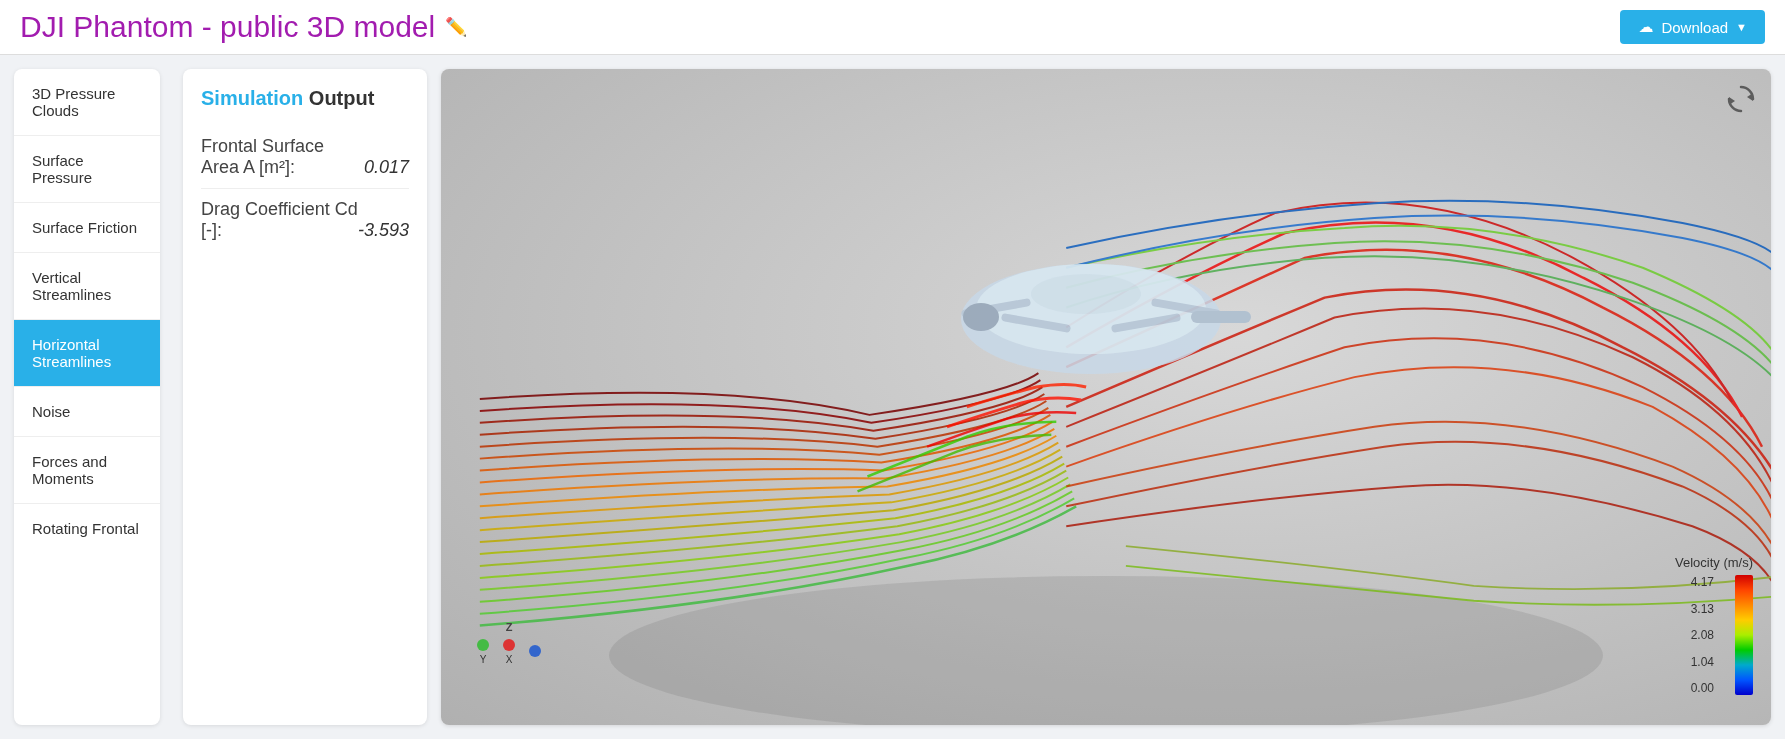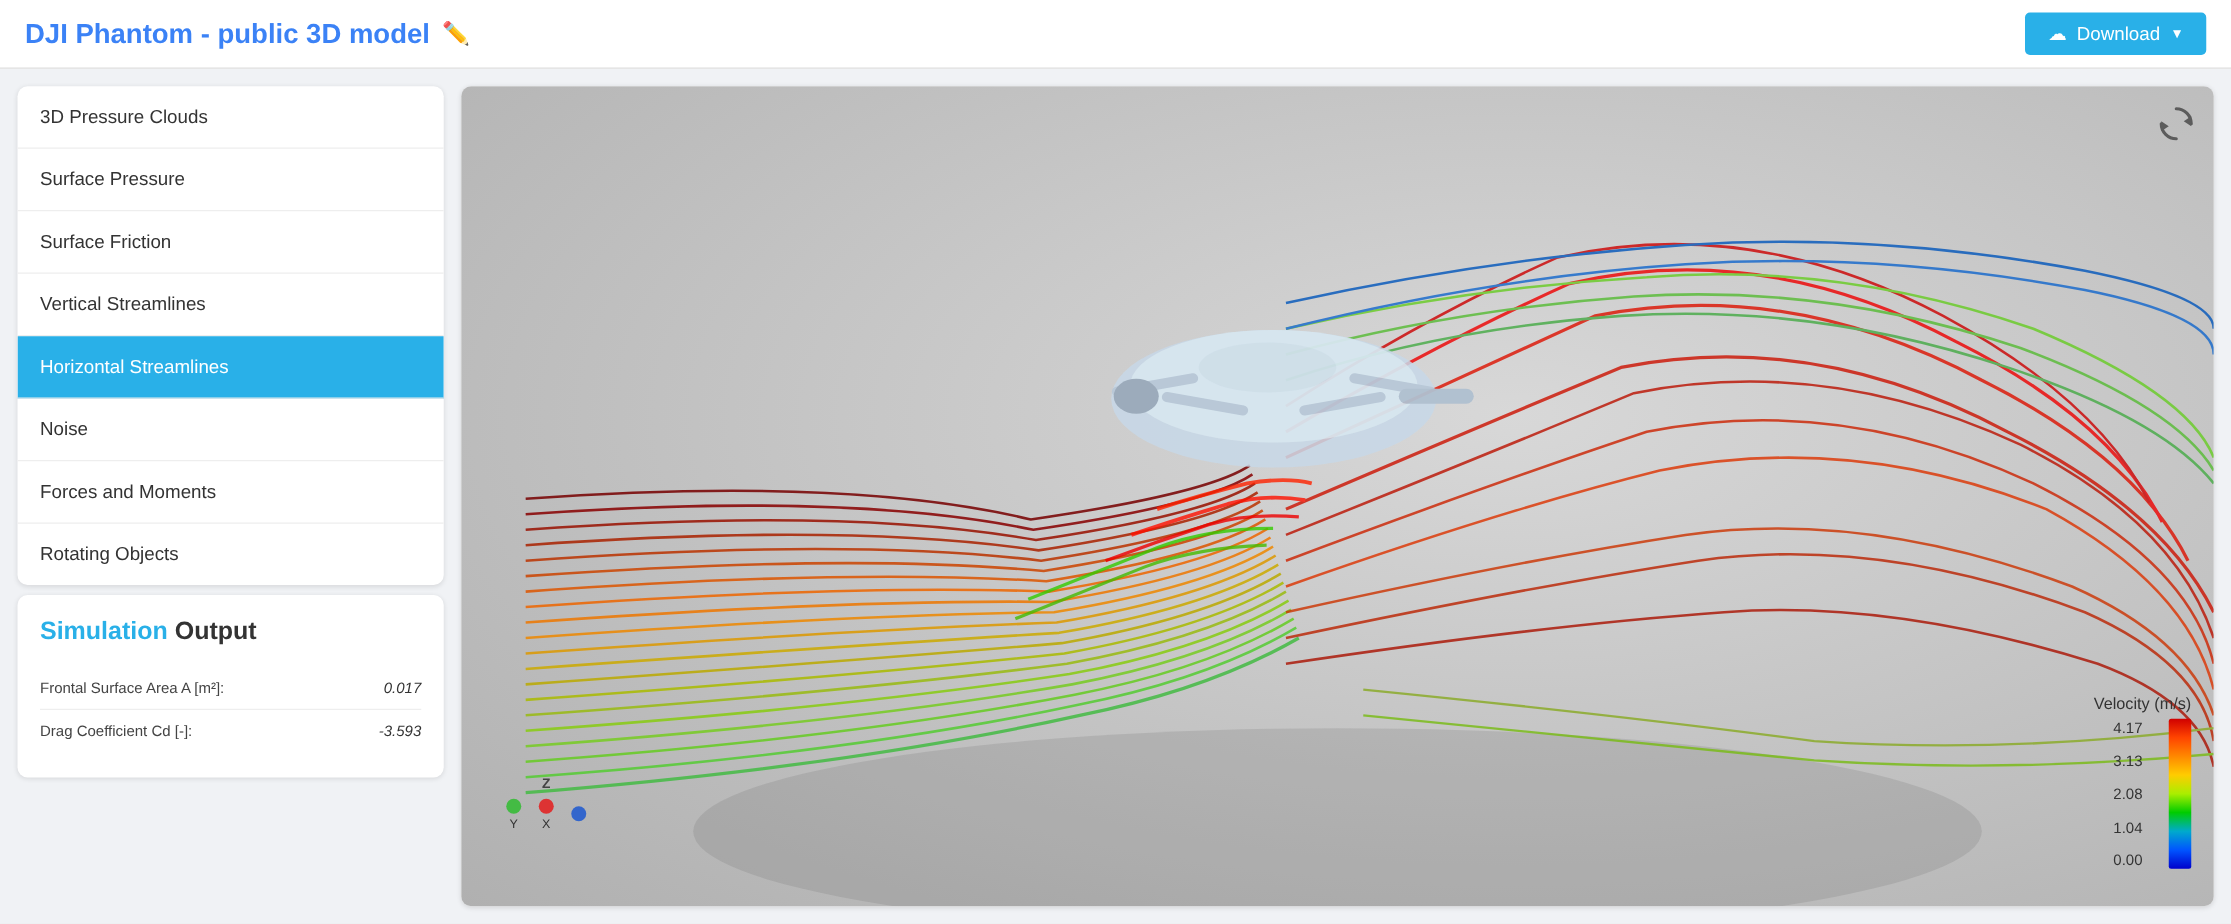--- a/index.html
+++ b/index.html
@@ -17,23 +17,23 @@
       padding: 10px 20px;
       background: #fff;
       border-bottom: 1px solid #ddd;
     }
     .header-title {
       display: flex;
       align-items: center;
       gap: 10px;
     }
     .header-title h1 {
-      font-size: 22px;
-      font-weight: 700;
-      color: #3b82f6;
+      font-size: 30px;
+      font-weight: 400;
+      color: #a21caf;
     }
     .edit-icon {
       color: #29b0e8;
       font-size: 18px;
       cursor: pointer;
     }
     .download-btn {
       background: #29b0e8;
       color: #fff;
       border: none;
@@ -49,23 +49,22 @@
       font-size: 11px;
     }
     .main-content {
       display: flex;
       flex: 1;
       padding: 14px 14px 14px 14px;
       gap: 14px;
     }
     .left-panel {
       display: flex;
-      flex-direction: column;
-      gap: 8px;
-      width: 341px;
+      gap: 23px;
+      width: 413px;
       min-width: 320px;
     }
     .nav-card {
       background: #fff;
       border-radius: 8px;
       box-shadow: 0 1px 4px rgba(0,0,0,0.10);
       overflow: hidden;
     }
     .nav-item {
       padding: 16px 18px;
@@ -93,21 +92,21 @@
       margin-bottom: 16px;
     }
     .sim-title-sim { color: #29b0e8; }
     .sim-title-output { color: #333; }
     .sim-row {
       display: flex;
       justify-content: space-between;
       align-items: flex-end;
       padding: 10px 0;
       border-bottom: 1px solid #eee;
-      font-size: 12px;
+      font-size: 18px;
       color: #444;
     }
     .sim-row:last-child { border-bottom: none; }
     .sim-row-label { flex: 1; }
     .sim-row-value { font-weight: 500; color: #333; font-style: italic; }
     
     .viewport-container {
       flex: 1;
       background: #e8e8e8;
       border-radius: 8px;
@@ -191,21 +190,21 @@
 
     <div class="nav-card">
 
     <div class="nav-item">3D Pressure Clouds</div>
         <div class="nav-item">Surface Pressure</div>
         <div class="nav-item">Surface Friction</div>
         <div class="nav-item">Vertical Streamlines</div>
         <div class="nav-item active">Horizontal Streamlines</div>
         <div class="nav-item">Noise</div>
         <div class="nav-item">Forces and Moments</div>
-        <div class="nav-item">Rotating Objects</div>
+        <div class="nav-item">Rotating Frontal</div>
       </div>
 
     <div class="sim-card">
       <div class="sim-card-title">
         <span class="sim-title-sim">Simulation</span>
         <span> </span>
         <span class="sim-title-output">Output</span>
       </div>
       <div>
 

